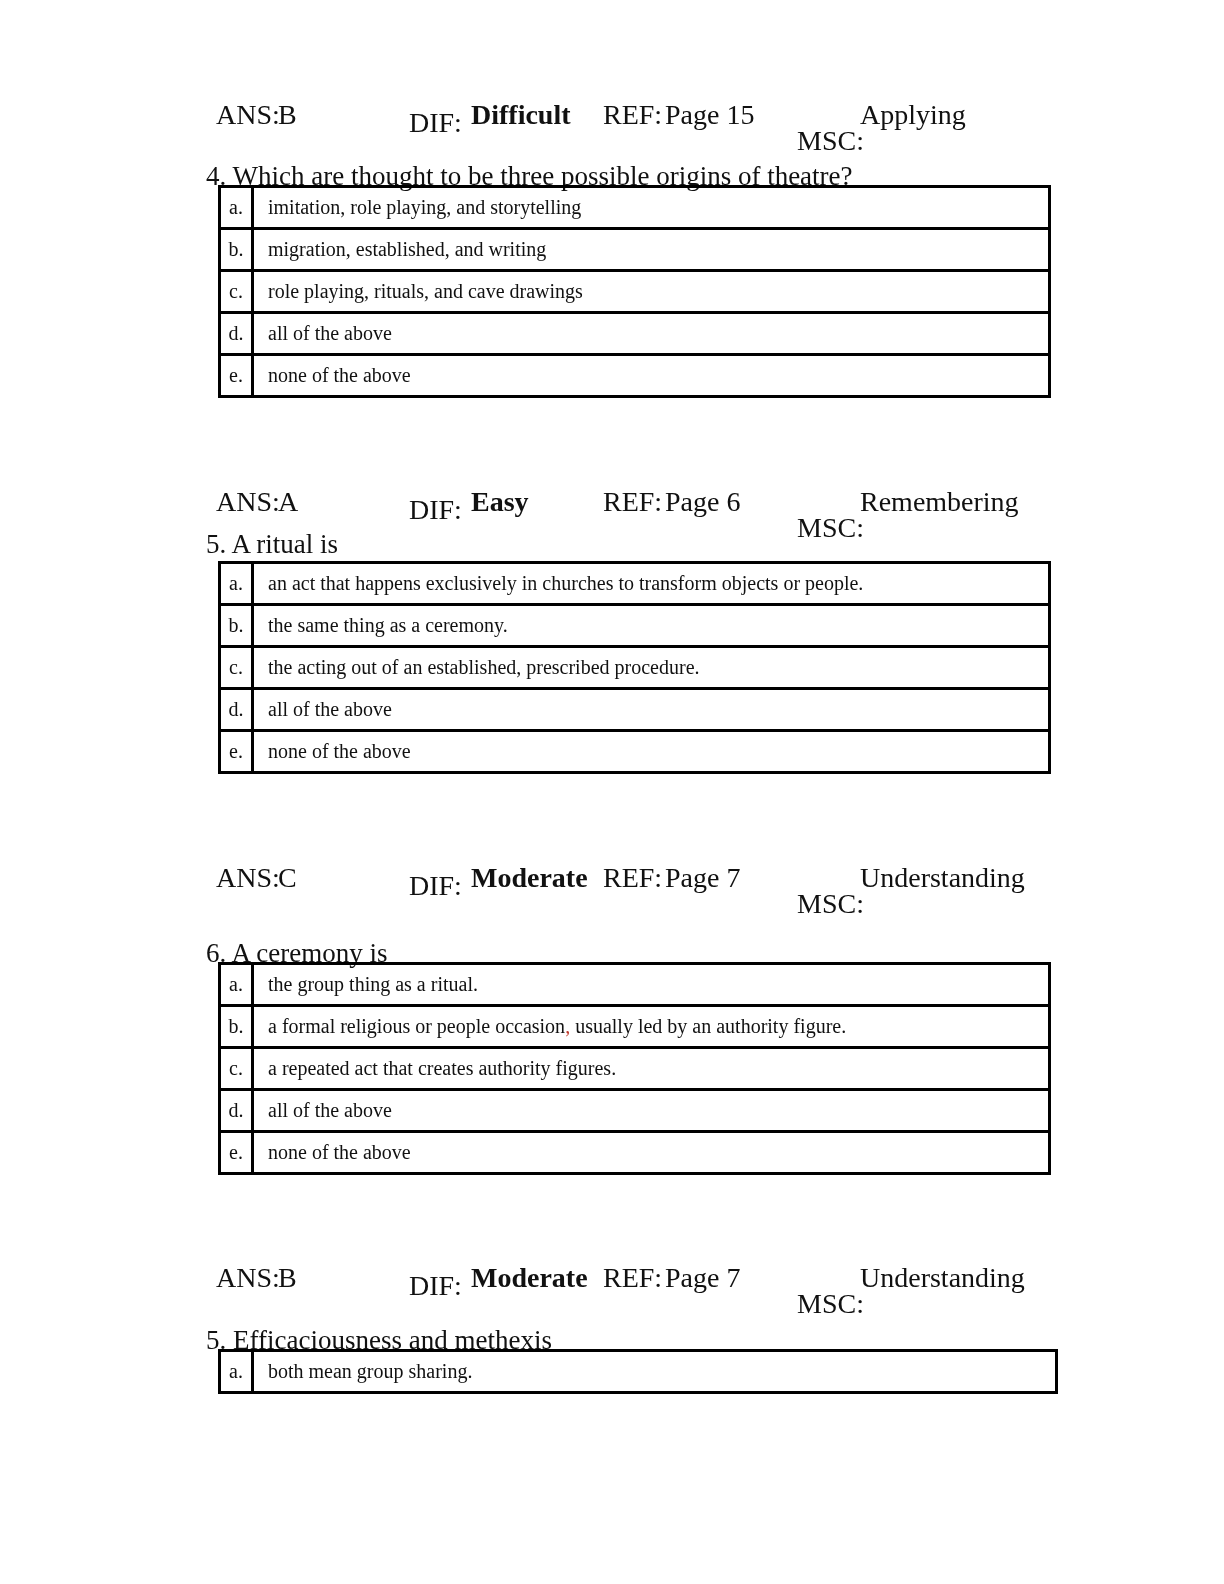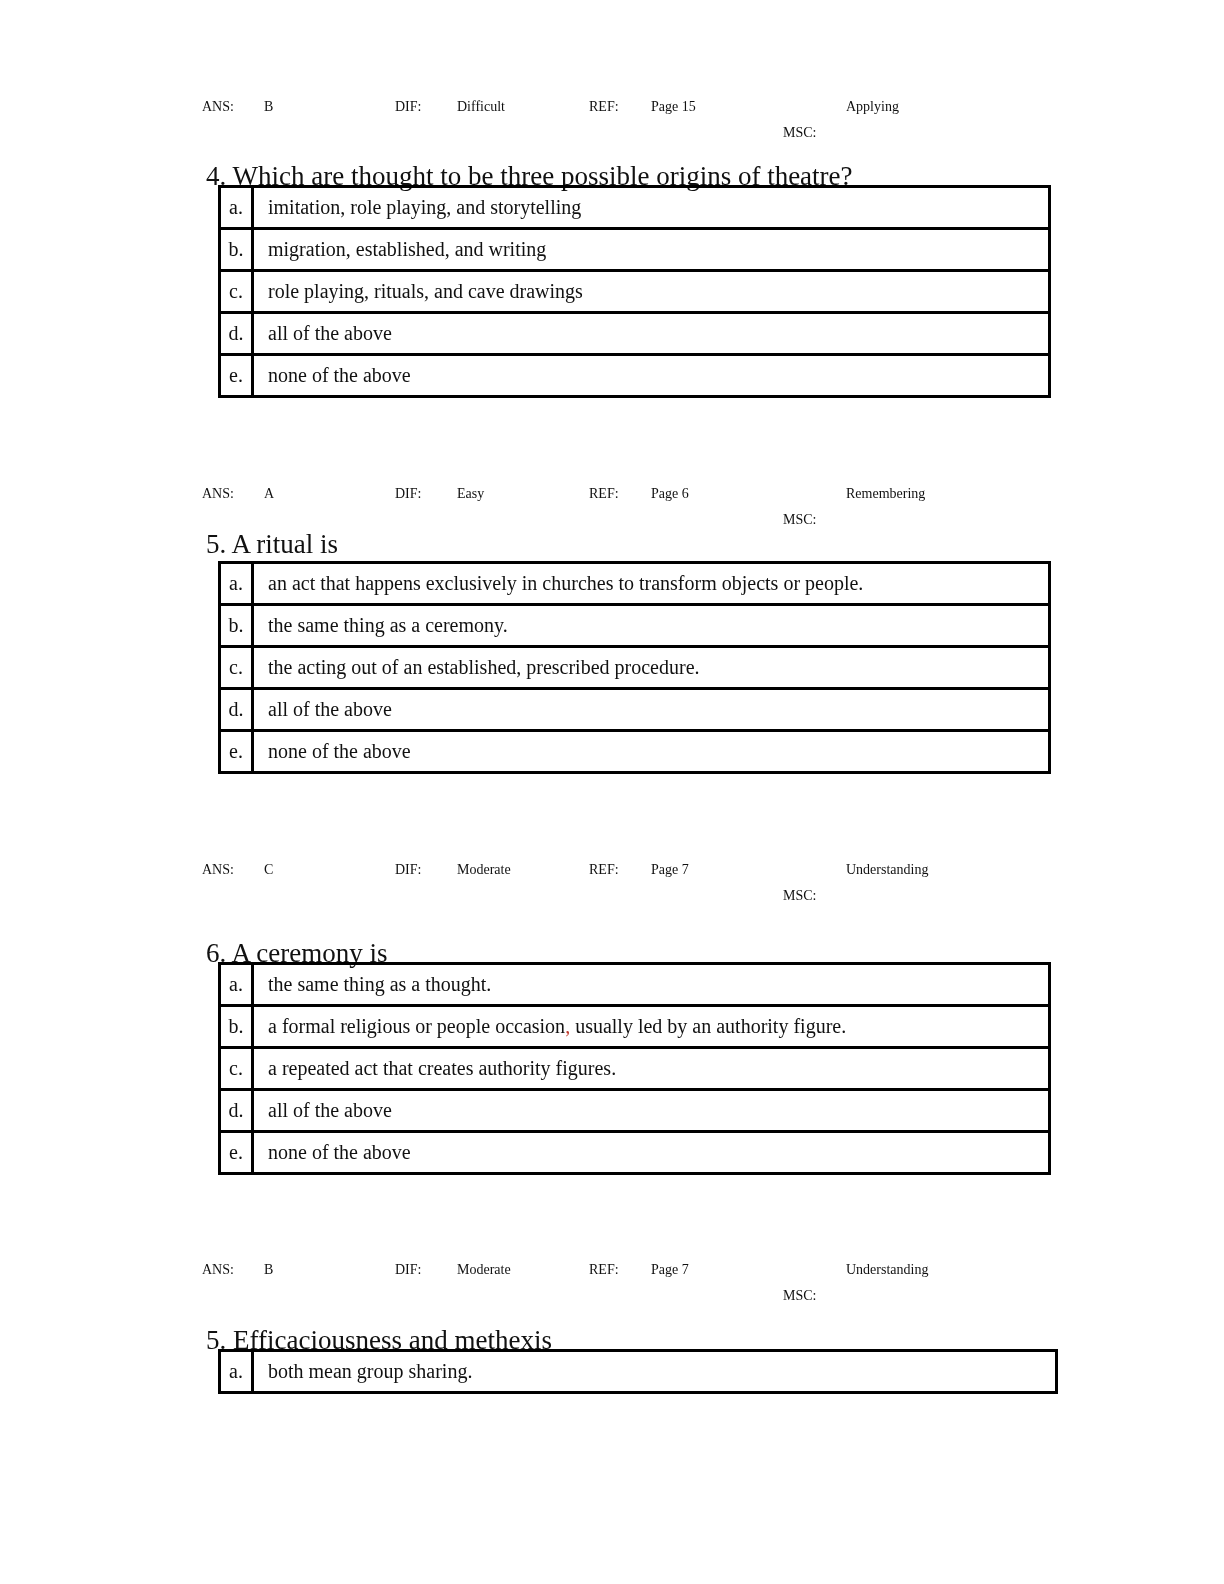--- a/index.html
+++ b/index.html
@@ -1,21 +1,21 @@
 <!DOCTYPE html>
 <html><head>
 <meta charset="utf-8">
 <style>
   html, body { margin: 0; padding: 0; background: #ffffff; }
   body { width: 1224px; height: 1584px; position: relative; overflow: hidden;
          font-family: "Liberation Serif", "DejaVu Serif", serif; color: #111; }
-  .meta { position: absolute; left: 202px; font-size: 14px; height: 26px; width: 900px; }
+  .meta { position: absolute; left: 216px; font-size: 28px; height: 26px; width: 900px; }
   .meta span { position: absolute; top: 0; white-space: nowrap; }
   .meta .k1 { left: 0; } .meta .v1 { left: 62px; }
-  .meta .k2 { left: 193px; } .meta .v2 { left: 255px; }
+  .meta .k2 { left: 193px; margin-top: 8px; } .meta .v2 { left: 255px; font-weight: bold; }
   .meta .k3 { left: 387px; } .meta .v3 { left: 449px; }
   .meta .k4 { left: 581px; margin-top: 26px; } .meta .v4 { left: 644px; }
   .q { position: absolute; left: 206px; font-size: 27px; white-space: nowrap; }
   table.opts { position: absolute; left: 218px; border-collapse: collapse; font-size: 20px; }
   table.opts td { border: 3px solid #000; height: 39px; padding: 0; vertical-align: middle; }
   table.opts td.l { width: 30px; text-align: center; }
   table.opts td.t { padding-left: 14px; }
   .red { color: #c0392b; }
 </style>
 </head>
@@ -104,21 +104,21 @@
   <span class="v3">Page 7</span>
   <span class="k4">MSC:</span>
   <span class="v4">Understanding</span>
 </div>
 
 <div class="q" style="top:938px">6. A ceremony is</div>
 <table class="opts" style="top:962px; width:833px">
   <tbody>
       <tr>
         <td class="l">a.</td>
-        <td class="t">the same thing as a thought.</td>
+        <td class="t">the group thing as a ritual.</td>
       </tr>
   <tr>
         <td class="l">b.</td>
         <td class="t"><span>a formal religious or people occasion</span><span class="red">,</span><span> usually led by an authority figure.</span></td>
       </tr>
   <tr>
         <td class="l">c.</td>
         <td class="t">a repeated act that creates authority figures.</td>
       </tr>
   <tr>

